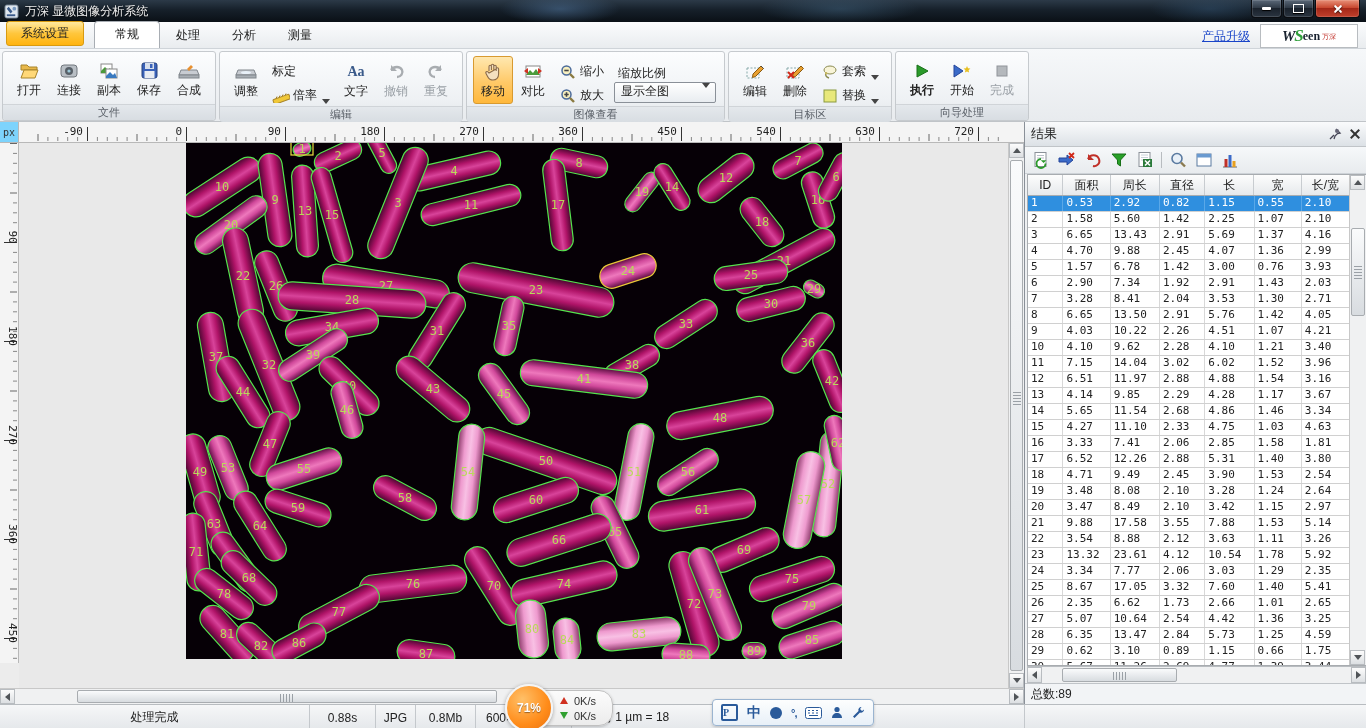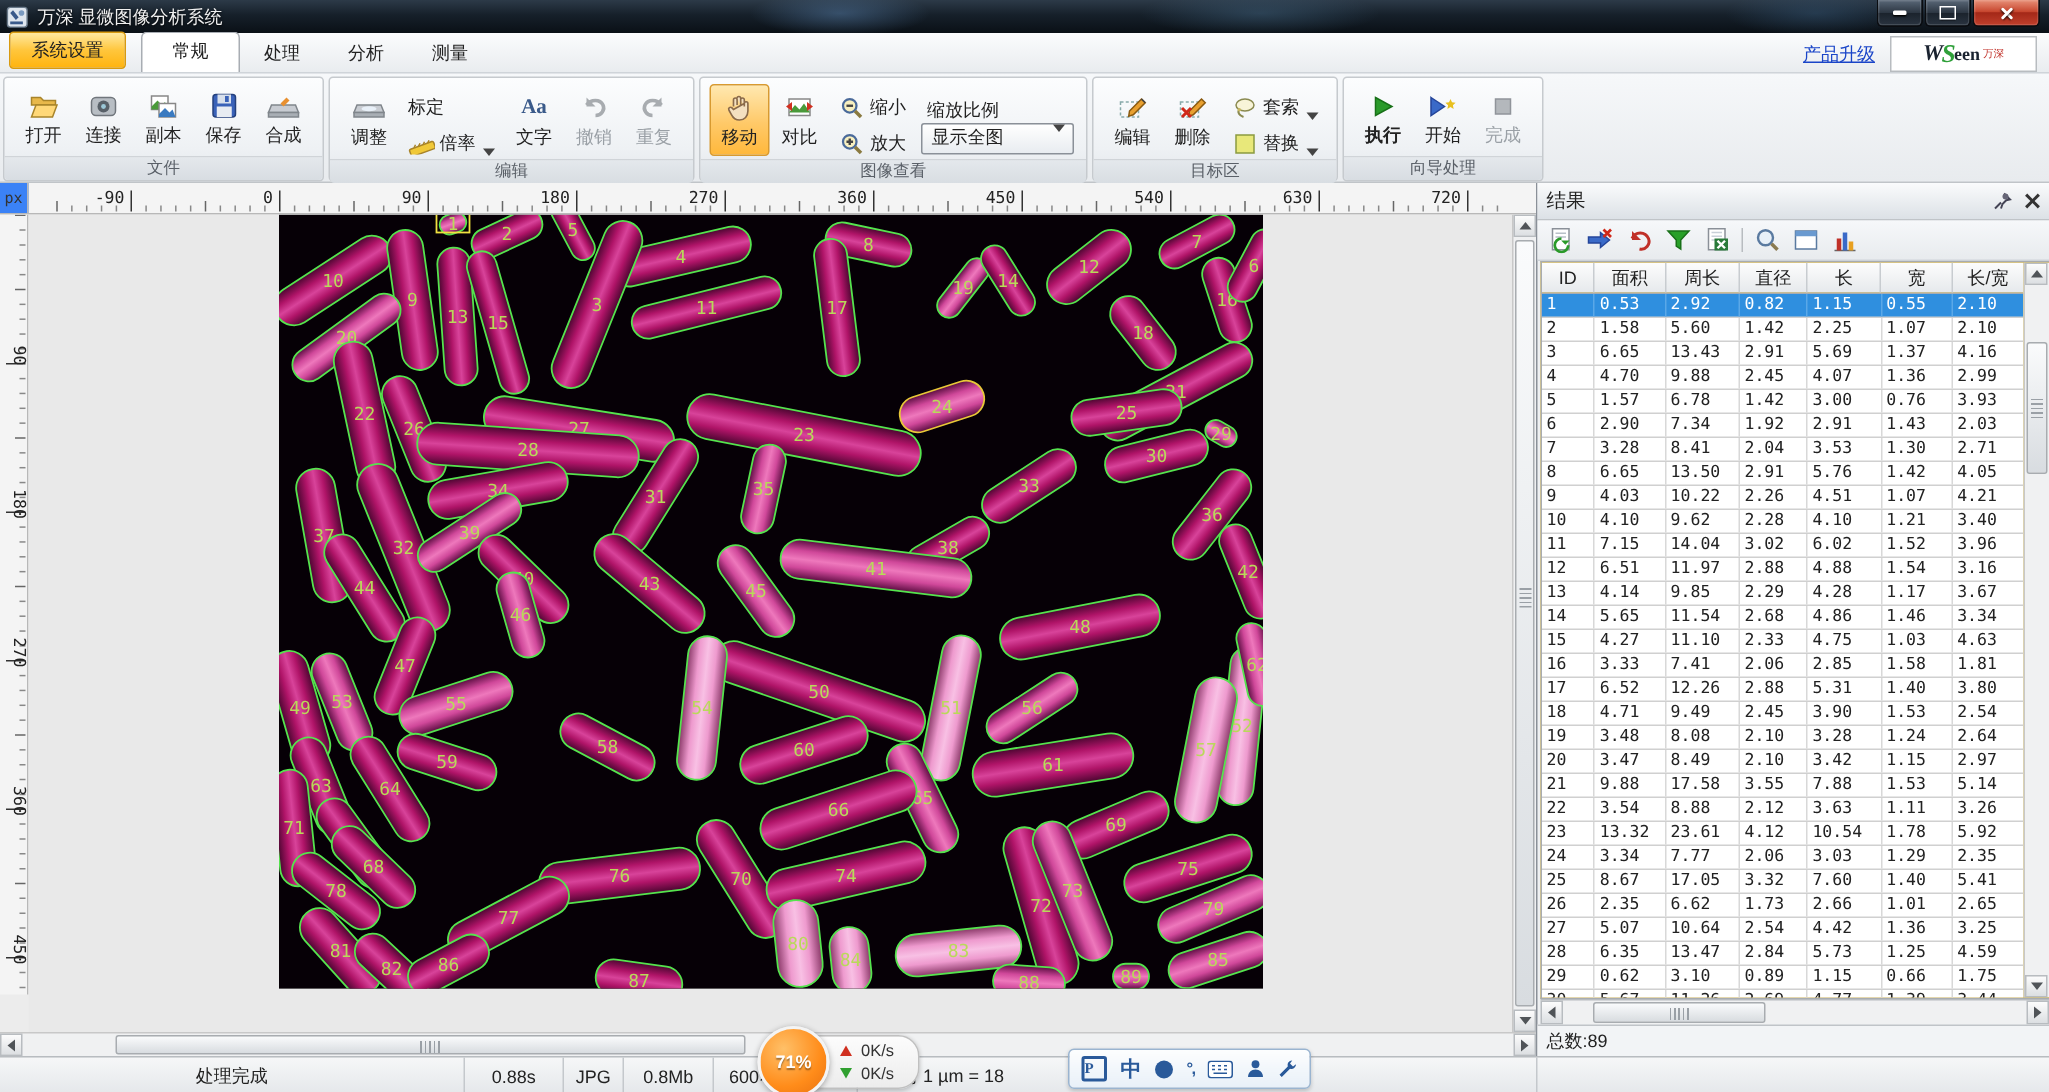--- a/index.html
+++ b/index.html
@@ -59,21 +59,21 @@
   .viewer{width:1024px;display:flex;flex-direction:column;background:#ececec;}
   .doc-tabbar{height:27px;background:linear-gradient(#eef0f2,#dde1e5);border-bottom:1px solid #9aa0a6;display:flex;align-items:flex-end;position:relative;}
   .doc-tab{margin-left:14px;background:#fdfdfd;border:1px solid #9aa0a6;border-bottom:none;border-radius:5px 5px 0 0;padding:4px 12px 5px;font-weight:bold;font-size:13px;}
   .tabbar-btns{position:absolute;right:8px;top:7px;display:flex;align-items:center;gap:10px;}
   .tb-caret{width:0;height:0;border-left:5px solid transparent;border-right:5px solid transparent;border-top:6px solid #333;}
   .tb-x{position:relative;width:11px;height:11px;}
   .tb-x::before,.tb-x::after{content:"";position:absolute;left:0;top:5px;width:12px;height:2px;background:#333;}
   .tb-x::before{transform:rotate(45deg);} .tb-x::after{transform:rotate(-45deg);}
 
   .ruler-row{height:20px;display:flex;background:#f4f4f4;border-bottom:1px solid #b8b8b8;}
-  .ruler-corner{width:18px;font-size:10px;font-family:"DejaVu Sans Mono",monospace;color:#333;border-right:1px solid #b8b8b8;display:flex;align-items:center;justify-content:center;background:#3b82f6;}
+  .ruler-corner{width:18px;font-size:10px;font-family:"DejaVu Sans Mono",monospace;color:#333;border-right:1px solid #b8b8b8;display:flex;align-items:center;justify-content:center;background:#7dd3fc;}
   .hruler{flex:1;}
   .canvas-row{flex:1;display:flex;overflow:hidden;}
   .vruler{width:18px;background:#f4f4f4;border-right:1px solid #b8b8b8;}
   .canvas{position:relative;flex:1;background:#e9e9e9;overflow:hidden;}
   .bact-stage{position:absolute;left:167px;top:0;width:656px;height:516px;background:#050005;}
   .vscroll{width:15px;background:#f0f1f2;border-left:1px solid #c8c8c8;display:flex;flex-direction:column;}
   .hscroll{height:15px;background:#f0f1f2;border-top:1px solid #c8c8c8;display:flex;}
   .sb-btn{width:15px;height:15px;background:linear-gradient(#fcfcfc,#dcdfe2);border:1px solid #b8bcc0;box-sizing:border-box;display:flex;align-items:center;justify-content:center;}
   .sb-track{position:relative;flex:1;}
   .sb-thumb{position:absolute;background:linear-gradient(#fafbfc,#d8dce0);border:1px solid #a8acb0;border-radius:2px;box-sizing:border-box;}

